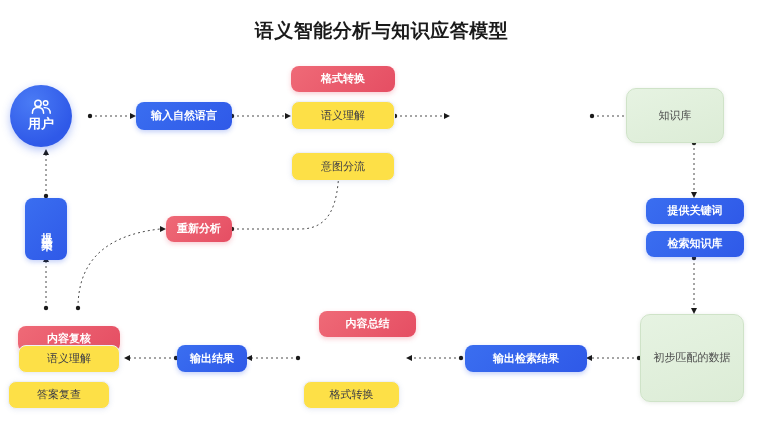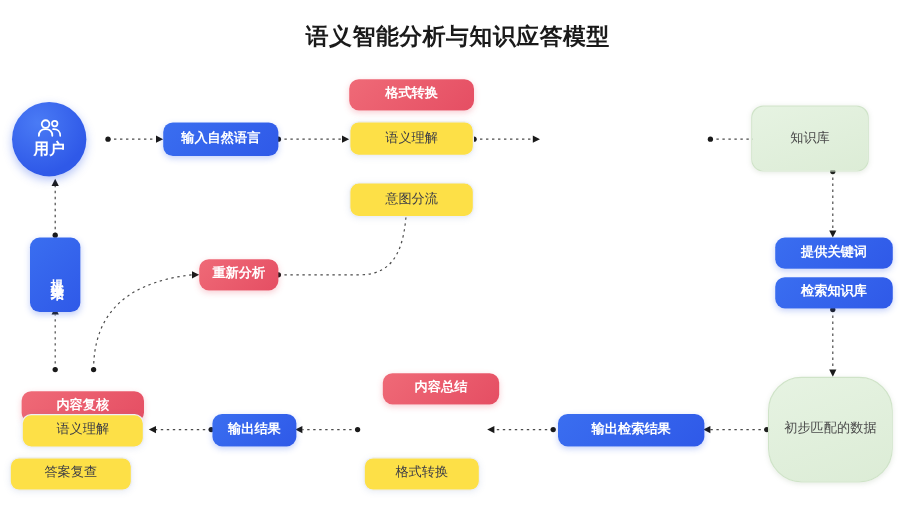--- a/index.html
+++ b/index.html
@@ -193,21 +193,21 @@
   <div class="node red" style="left:291px;top:66px;width:104px;height:26px;">格式转换</div>
   <div class="node white" style="left:291px;top:101px;width:104px;height:29px;">语义理解</div>
   <div class="node white" style="left:291px;top:152px;width:104px;height:29px;">意图分流</div>
 
 
   <div class="node green" style="left:626px;top:88px;width:98px;height:55px;">知识库</div>
 
   <div class="node blue" style="left:646px;top:198px;width:98px;height:26px;">提供关键词</div>
   <div class="node blue" style="left:646px;top:231px;width:98px;height:26px;">检索知识库</div>
 
-  <div class="node green" style="left:640px;top:314px;width:104px;height:88px;border-radius:28px;">初步匹配的数据</div>
+  <div class="node green" style="left:640px;top:314px;width:104px;height:88px;">初步匹配的数据</div>
 
   <div class="node blue" style="left:465px;top:345px;width:122px;height:27px;">输出检索结果</div>
 
   <div class="node red" style="left:303px;top:311px;width:97px;height:26px;margin-left:16px;">内容总结</div>
   <div class="node white" style="left:303px;top:381px;width:97px;height:28px;font-family:Liberation Serif, serif;">格式转换</div>
 
   <div class="node blue" style="left:177px;top:345px;width:70px;height:27px;">输出结果</div>
 
   <div class="node red" style="left:18px;top:326px;width:102px;height:26px;">内容复核</div>
   <div class="node white" style="left:18px;top:345px;width:102px;height:28px;">语义理解</div>

